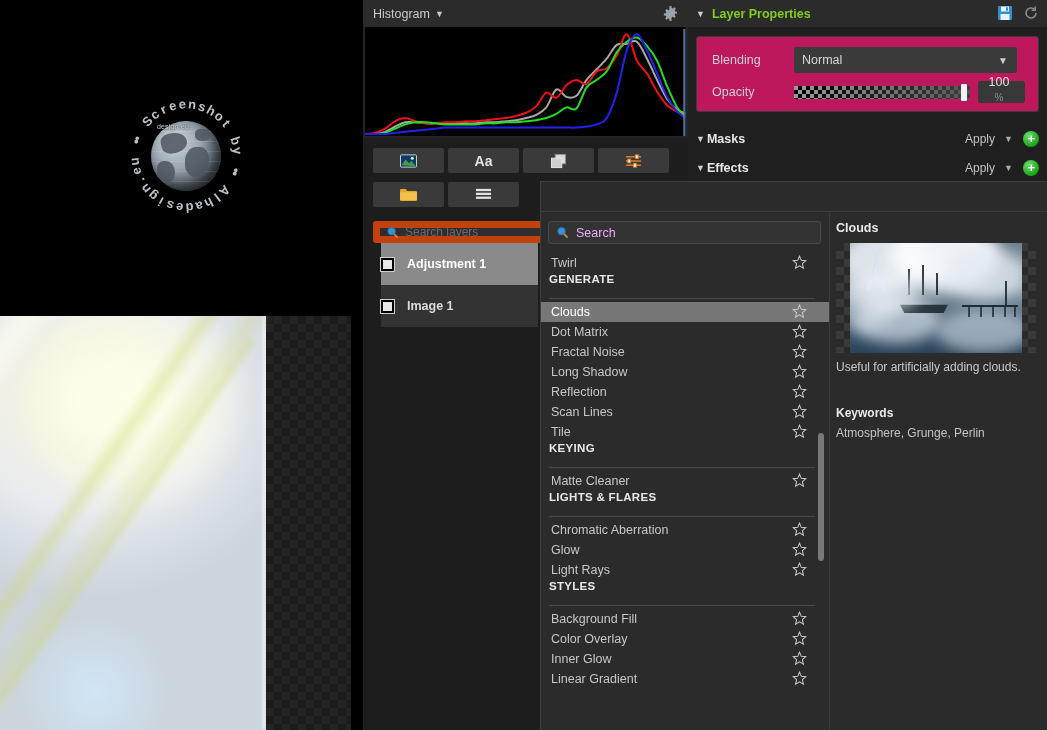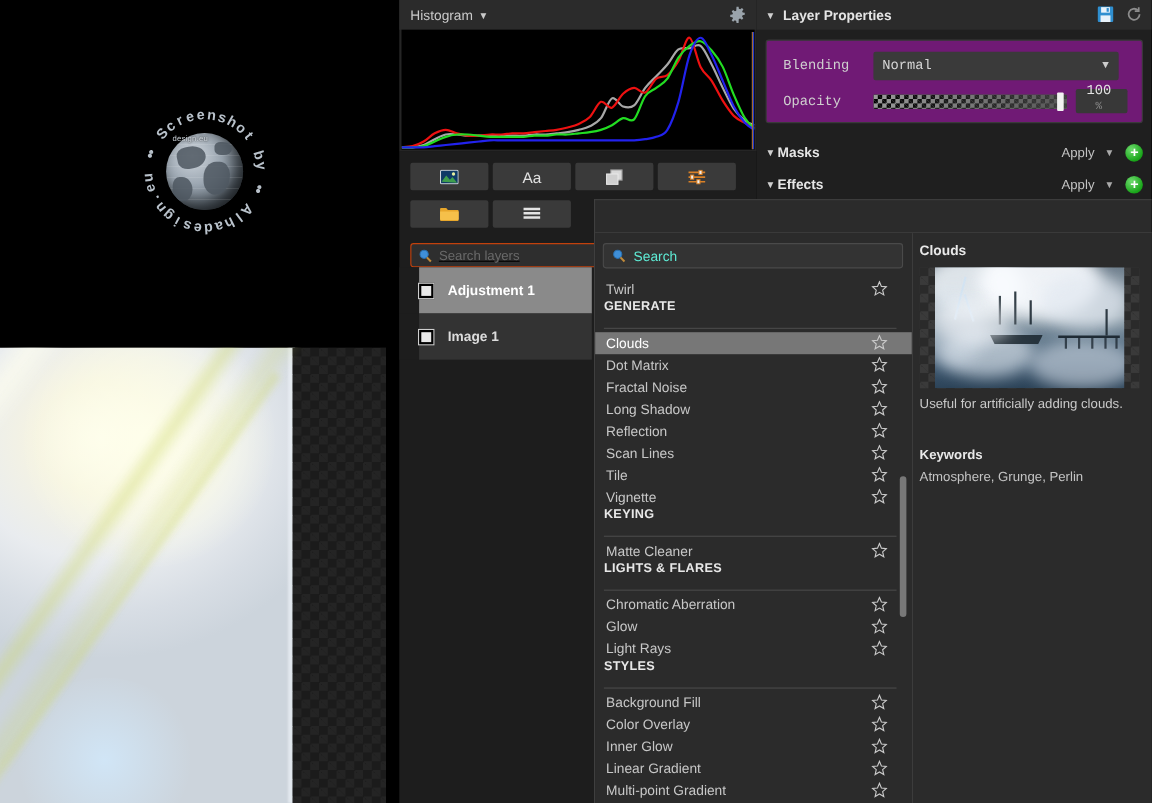--- a/index.html
+++ b/index.html
@@ -115,29 +115,29 @@
     position:absolute; left:2px; top:27px; width:321px; height:109px;
     background:#000; overflow:hidden;
   }
   #hist-plot svg{ display:block; }
 
   
   #layers-panel{
     position:absolute; left:363px; top:138px; width:325px; height:592px;
     background:#1d1d1d;
   }
-  .lp-btnrow{ position:absolute; display:flex; gap:4px; }
+  .lp-btnrow{ position:absolute; display:flex; gap:4px;font-weight:bold; }
   .lp-btn{
     width:71px; height:25px; background:#3a3a3a; border-radius:2px;
     display:flex; align-items:center; justify-content:center; cursor:pointer;
   }
   #lp-search{
     position:absolute; left:10px; top:83px; width:185px; height:22px;
-    background:#2e2e2e; border:1px solid #c2410c; border-radius:3px;
-    display:flex; align-items:center; padding:0 6px;text-decoration:underline;
+    background:#2e2e2e; border:7px solid #c2410c; border-radius:3px;
+    display:flex; align-items:center; padding:0 6px;
   }
   #lp-search-ph{ font-size:12px; color:#6a6a6a; margin-left:6px; }
   .layer-row{
     position:absolute; left:18px; width:157px; height:42px;
     display:flex; align-items:center;
   }
   .layer-row .vis{
     width:15px; height:15px; border:1px solid #cfcfcf; background:#000;
     display:flex; align-items:center; justify-content:center; margin-right:12px;
     margin-left:-1px;
@@ -152,27 +152,27 @@
   
   #props{
     position:absolute; left:688px; top:0; width:359px; height:730px;
     background:#1f1f1f;
   }
   #props-header{
     position:absolute; left:0; top:0; width:359px; height:27px;
     background:#2b2b2b; display:flex; align-items:center;
   }
   #props-caret{ margin-left:8px; font-size:9px; color:#cfcfcf; }
-  #props-title{ margin-left:7px; font-size:12.5px; font-weight:bold; color:#e5e5e5; }
+  #props-title{ margin-left:7px; font-size:12.5px; font-weight:bold; color:#84cc16; }
   #props-save{ position:absolute; right:34px; top:5px; width:16px; height:16px; cursor:pointer;}
   #props-reset{ position:absolute; right:8px; top:5px; width:16px; height:16px; cursor:pointer;}
 
   #props-card{
     position:absolute; left:8px; top:36px; width:343px; height:76px;
-    background:#701a75; border:1px solid #3a3a3a; border-radius:3px;font-family:Liberation Mono, monospace;
+    background:#be185d; border:1px solid #3a3a3a; border-radius:3px;
   }
   .prop-row{ position:absolute; left:0; width:343px; height:28px; display:flex; align-items:center;}
   #row-blend{ top:9px; }
   #row-opacity{ top:41px; }
   .prop-label{ width:97px; padding-left:15px; font-size:12.5px; color:#cfcfcf;}
   #blend-select{
     width:223px; height:26px; background:#3a3a3a; border-radius:2px;
     display:flex; align-items:center; padding:0 8px; position:relative; cursor:pointer;
   }
   #blend-value{ font-size:12.5px; color:#d6d6d6; }
@@ -227,21 +227,21 @@
   #ae-pin{ position:absolute; right:34px; top:7px; width:15px; height:15px; cursor:pointer;}
   #ae-close{ position:absolute; right:12px; top:6px; font-size:15px; color:#c6c6c6; cursor:pointer; line-height:1;}
   #ae-sep{ position:absolute; left:0; top:29px; width:507px; height:1px; background:#3c3c3c;}
 
   #ae-left{ position:absolute; left:0; top:30px; width:288px; height:519px; background:#2b2b2b;}
   #ae-search{
     position:absolute; left:7px; top:9px; width:273px; height:23px;
     background:#333333; border:1px solid #4a4a4a; border-radius:3px;
     display:flex; align-items:center; padding:0 7px;
   }
-  #ae-search-ph{ font-size:12.5px; color:#5eead4; margin-left:7px;}
+  #ae-search-ph{ font-size:12.5px; color:#f0abfc; margin-left:7px;}
   #ae-list{ position:absolute; left:0; top:41px; width:288px; height:478px; overflow:hidden;}
   .ae-item{
     position:relative; height:20px; display:flex; align-items:center;
     padding-left:10px; cursor:pointer;
   }
   .ae-item .label{ font-size:12.5px; color:#c7c7c7; }
   .ae-item.selected{ background:#777777; }
   .ae-item.selected .label{ color:#ffffff; }
   .ae-star{
     position:absolute; right:22px; top:2px; width:15px; height:15px; cursor:pointer;
@@ -589,26 +589,20 @@
             <svg class="ico ae-star" width="15" height="15" viewBox="0 0 16 16">
               <path d="M8 1.2 L9.9 5.7 L14.7 6.1 L11.1 9.3 L12.2 14 L8 11.5 L3.8 14 L4.9 9.3 L1.3 6.1 L6.1 5.7 Z" fill="none" stroke="#c9c9c9" stroke-width="1.1"></path>
             </svg>
           </div>
           <div class="ae-item">
             <span class="label">Tile</span>
             <svg class="ico ae-star" width="15" height="15" viewBox="0 0 16 16">
               <path d="M8 1.2 L9.9 5.7 L14.7 6.1 L11.1 9.3 L12.2 14 L8 11.5 L3.8 14 L4.9 9.3 L1.3 6.1 L6.1 5.7 Z" fill="none" stroke="#c9c9c9" stroke-width="1.1"></path>
             </svg>
           </div>
-          <div class="ae-item">
-            <span class="label">Vignette</span>
-            <svg class="ico ae-star" width="15" height="15" viewBox="0 0 16 16">
-              <path d="M8 1.2 L9.9 5.7 L14.7 6.1 L11.1 9.3 L12.2 14 L8 11.5 L3.8 14 L4.9 9.3 L1.3 6.1 L6.1 5.7 Z" fill="none" stroke="#c9c9c9" stroke-width="1.1"></path>
-            </svg>
-          </div>
           <div class="ae-group">
             <span>KEYING</span>
           </div>
           <div class="ae-group-line"></div>
           <div class="ae-item">
             <span class="label">Matte Cleaner</span>
             <svg class="ico ae-star" width="15" height="15" viewBox="0 0 16 16">
               <path d="M8 1.2 L9.9 5.7 L14.7 6.1 L11.1 9.3 L12.2 14 L8 11.5 L3.8 14 L4.9 9.3 L1.3 6.1 L6.1 5.7 Z" fill="none" stroke="#c9c9c9" stroke-width="1.1"></path>
             </svg>
           </div>
@@ -651,26 +645,20 @@
             </svg>
           </div>
           <div class="ae-item">
             <span class="label">Inner Glow</span>
             <svg class="ico ae-star" width="15" height="15" viewBox="0 0 16 16">
               <path d="M8 1.2 L9.9 5.7 L14.7 6.1 L11.1 9.3 L12.2 14 L8 11.5 L3.8 14 L4.9 9.3 L1.3 6.1 L6.1 5.7 Z" fill="none" stroke="#c9c9c9" stroke-width="1.1"></path>
             </svg>
           </div>
           <div class="ae-item">
             <span class="label">Linear Gradient</span>
-            <svg class="ico ae-star" width="15" height="15" viewBox="0 0 16 16">
-              <path d="M8 1.2 L9.9 5.7 L14.7 6.1 L11.1 9.3 L12.2 14 L8 11.5 L3.8 14 L4.9 9.3 L1.3 6.1 L6.1 5.7 Z" fill="none" stroke="#c9c9c9" stroke-width="1.1"></path>
-            </svg>
-          </div>
-          <div class="ae-item">
-            <span class="label">Multi-point Gradient</span>
             <svg class="ico ae-star" width="15" height="15" viewBox="0 0 16 16">
               <path d="M8 1.2 L9.9 5.7 L14.7 6.1 L11.1 9.3 L12.2 14 L8 11.5 L3.8 14 L4.9 9.3 L1.3 6.1 L6.1 5.7 Z" fill="none" stroke="#c9c9c9" stroke-width="1.1"></path>
             </svg>
           </div>
         </div>
       <div id="ae-scrollbar">
         <div id="ae-thumb"></div>
       </div>
     </div>
     <div id="ae-divider"></div>

